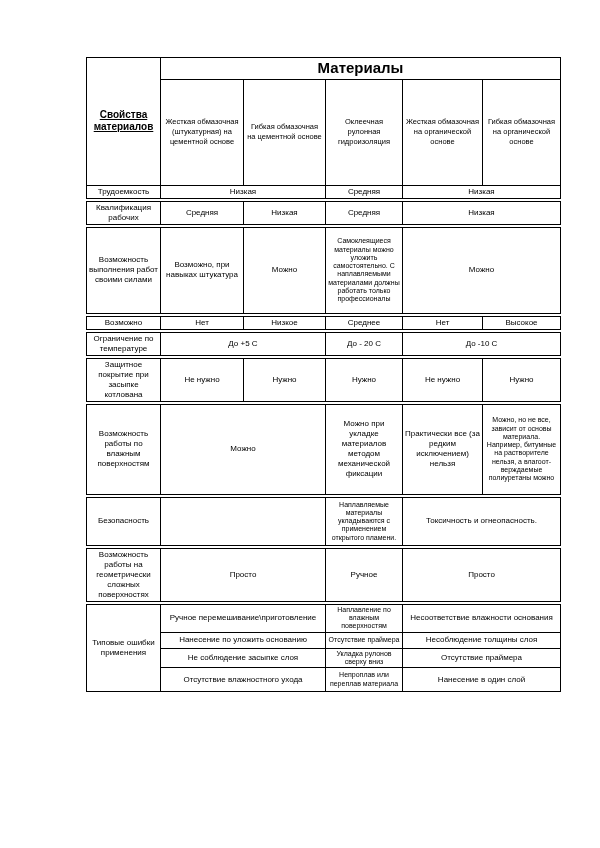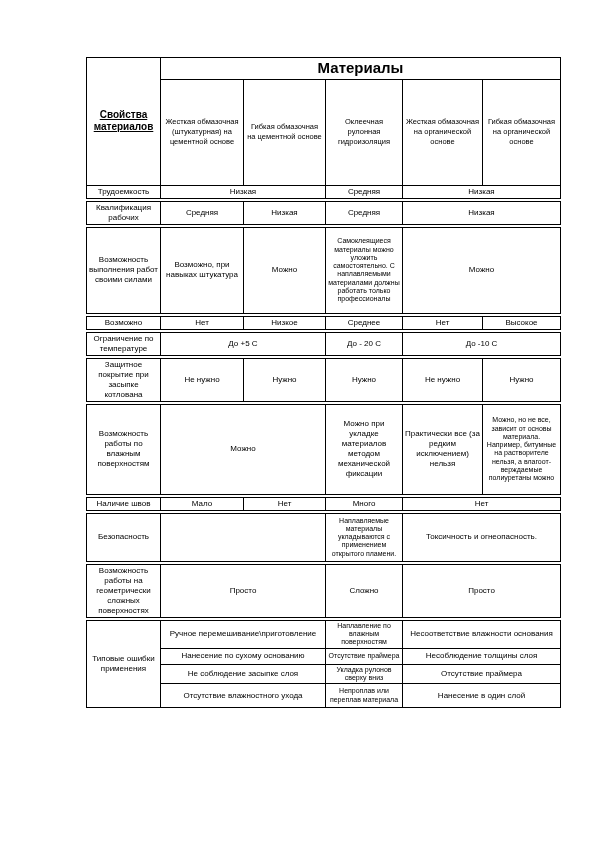--- a/index.html
+++ b/index.html
@@ -192,39 +192,20 @@
       <td colspan="2">Можно</td>
       <td>Можно при укладке материалов методом механической фиксации</td>
       <td>Практически все (за редким исключением) нельзя</td>
       <td class="sm">Можно, но не все, зависит от основы материала. Например, битумные на растворителе нельзя, а влагоот-верждаемые полиуретаны можно</td>
     </tr>
   </tbody>
     </table>
 
 
 
-  <table>
-    <colgroup>
-        <col class="c1">
-        <col class="c2">
-        <col class="c3">
-        <col class="c4">
-        <col class="c5">
-        <col class="c6">
-      </colgroup>
-    <tbody>
-        <tr style="height:13px">
-      <td>Наличие швов</td>
-      <td>Мало</td>
-      <td>Нет</td>
-      <td>Много</td>
-      <td colspan="2">Нет</td>
-    </tr>
-  </tbody>
-    </table>
 
   <table>
     <colgroup>
         <col class="c1">
         <col class="c2">
         <col class="c3">
         <col class="c4">
         <col class="c5">
         <col class="c6">
       </colgroup>
@@ -244,21 +225,21 @@
         <col class="c2">
         <col class="c3">
         <col class="c4">
         <col class="c5">
         <col class="c6">
       </colgroup>
     <tbody>
         <tr style="height:44px">
       <td>Возможность работы на геометрически сложных поверхностях</td>
       <td colspan="2">Просто</td>
-      <td>Сложно</td>
+      <td>Ручное</td>
       <td colspan="2">Просто</td>
     </tr>
   </tbody>
     </table>
 
   <table>
     <colgroup>
         <col class="c1">
         <col class="c2">
         <col class="c3">
@@ -267,21 +248,21 @@
         <col class="c6">
       </colgroup>
     <tbody>
         <tr style="height:22px">
       <td rowspan="4">Типовые ошибки применения</td>
       <td colspan="2">Ручное перемешивание\приготовление</td>
       <td class="sm">Наплавление по влажным поверхностям</td>
       <td colspan="2">Несоответствие влажности основания</td>
     </tr>
     <tr style="height:16px">
-      <td colspan="2">Нанесение по сухому основанию</td>
+      <td colspan="2">Нанесение по уложить основанию</td>
       <td class="sm">Отсутствие праймера</td>
       <td colspan="2">Несоблюдение толщины слоя</td>
     </tr>
     <tr style="height:16px">
       <td colspan="2">Не соблюдение засыпке слоя</td>
       <td class="sm">Укладка рулонов сверху вниз</td>
       <td colspan="2">Отсутствие праймера</td>
     </tr>
     <tr style="height:24px">
       <td colspan="2">Отсутствие влажностного ухода</td>

